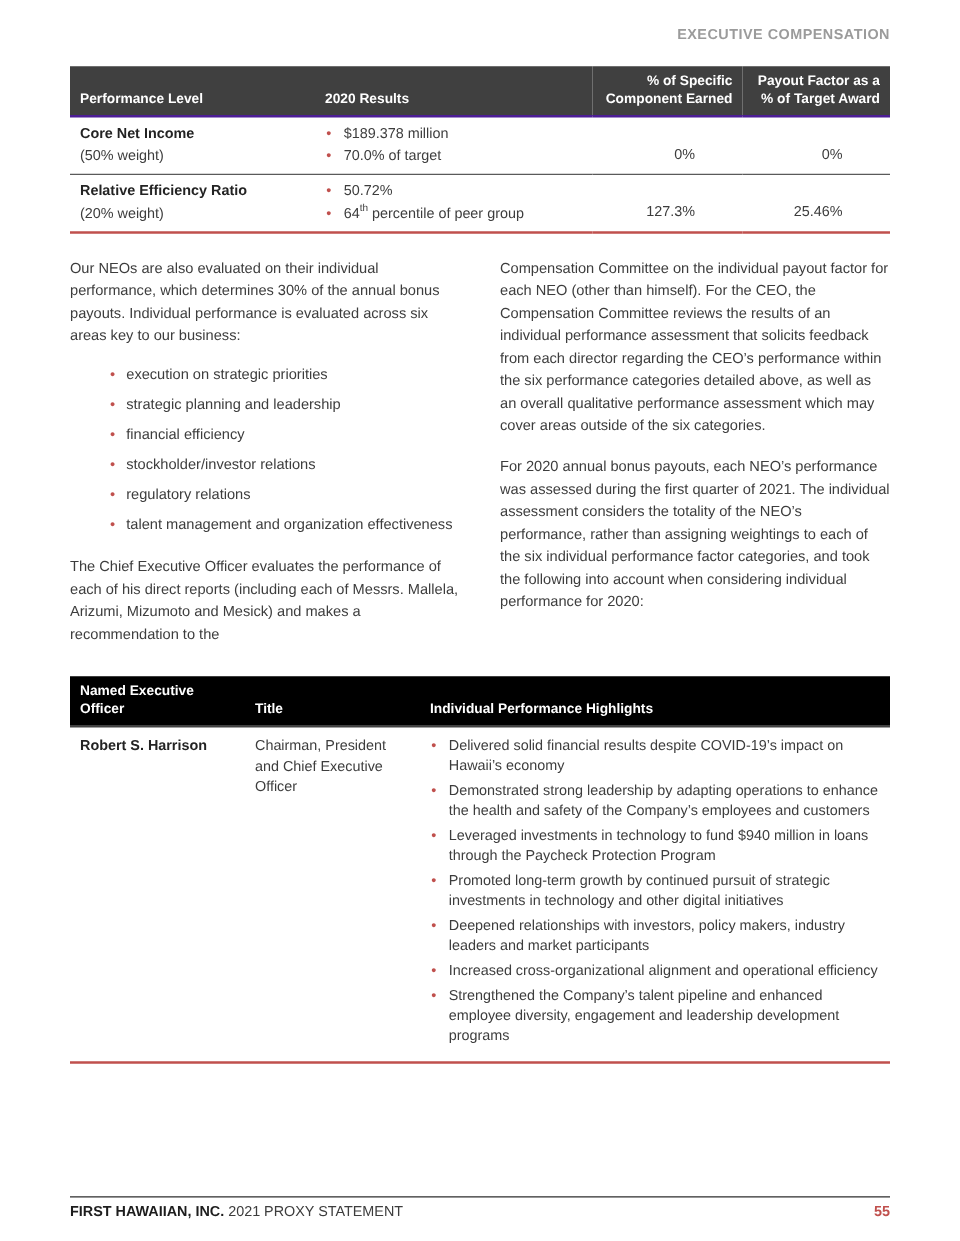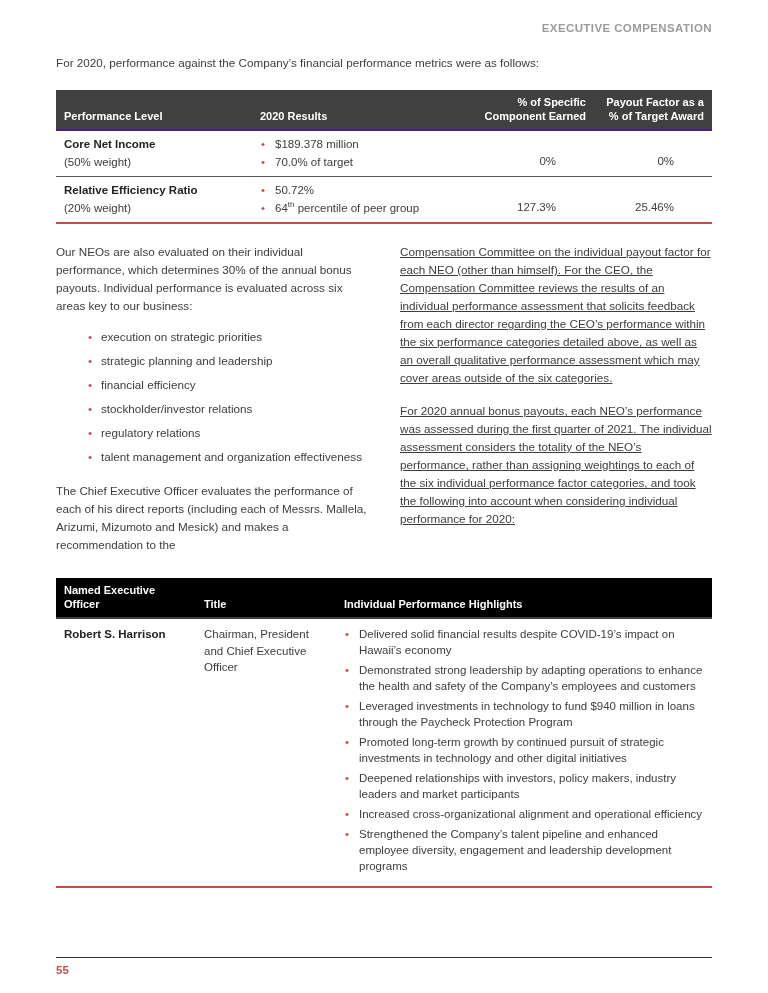--- a/index.html
+++ b/index.html
@@ -45,21 +45,21 @@
     text-align:right; vertical-align:bottom;
     padding-right:38px; padding-bottom:6px;
   }
   .bullet-line { position:relative; padding-left:15px; }
   .dot { position:absolute; left:1px; color:#c0504d; }
   sup { font-size:8px; vertical-align:super; line-height:0; }
 
   
   .two-col { display:flex; margin-top:19px; }
   .col-l { width:318px; margin-right:26px; flex:none; }
-  .col-r { width:312px; flex:none;text-decoration:underline; }
+  .col-r { width:312px; flex:none; }
   .two-col p { font-size:11.7px; line-height:18px; }
   .areas { list-style:none; margin-top:13px; }
   .areas li {
     position:relative; padding-left:45px; margin-bottom:6px;
     font-size:11.7px; line-height:18px;
   }
   .areas .dot { left:32px; }
   .col-l .p2 { margin-top:16px; }
   .col-r .p2 { margin-top:15px; }
 
@@ -95,21 +95,20 @@
   .footer .page-num { font-weight:bold; color:#c0504d; }
 </style>
 </head>
 <body>
 
 <div class="page">
   <div class="content">
 
     <div class="doc-header">EXECUTIVE COMPENSATION</div>
 
-    <p class="intro">For 2020, performance against the Company’s financial performance metrics were as follows:</p>
 
     <table class="metrics-table">
       <colgroup>
         <col style="width:196px">
           <col style="width:222px">
           <col style="width:120px">
           <col style="width:118px">
       </colgroup>
       <thead>
         <tr>
@@ -214,15 +213,19 @@
               <li><span class="dot">•</span><span>Strengthened the Company’s talent pipeline and enhanced employee diversity, engagement and leadership development programs</span></li>
             </ul>
           </td>
         </tr>
       </tbody>
     </table>
 
   </div>
 
   <div class="footer">
+    <div>
+      <span class="brand">FIRST HAWAIIAN, INC.</span>
+      <span class="doc-name">2021 PROXY STATEMENT</span>
+    </div>
     <div class="page-num">55</div>
   </div>
 </div>
 
 </body></html>

